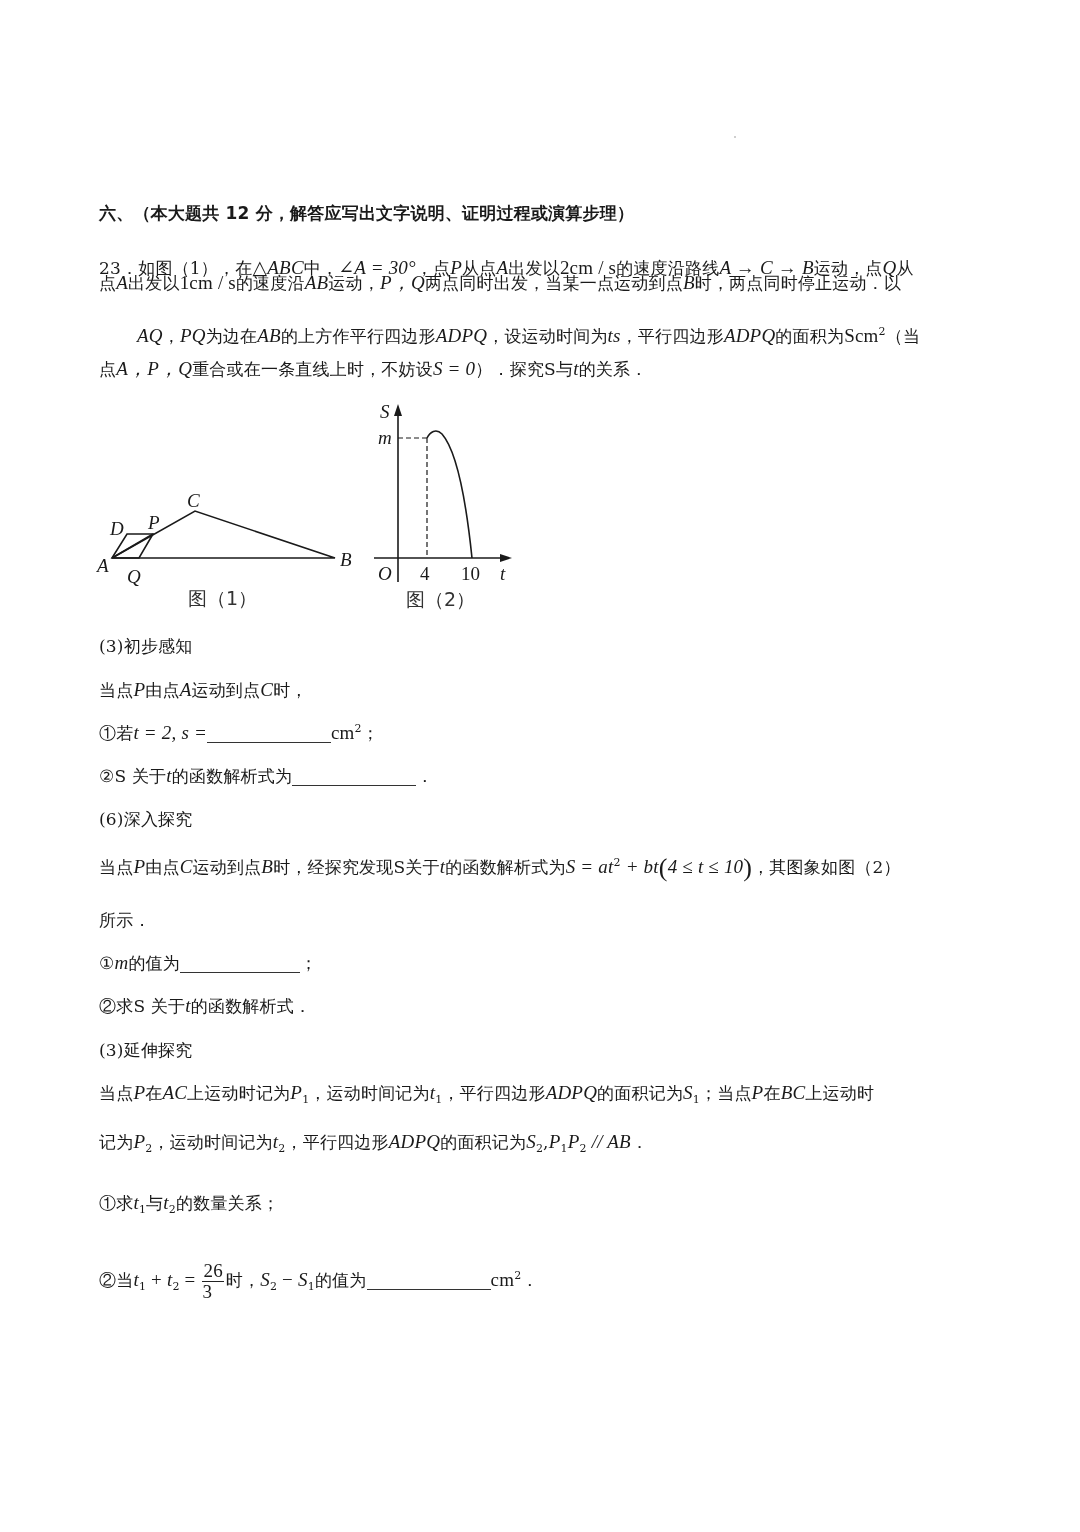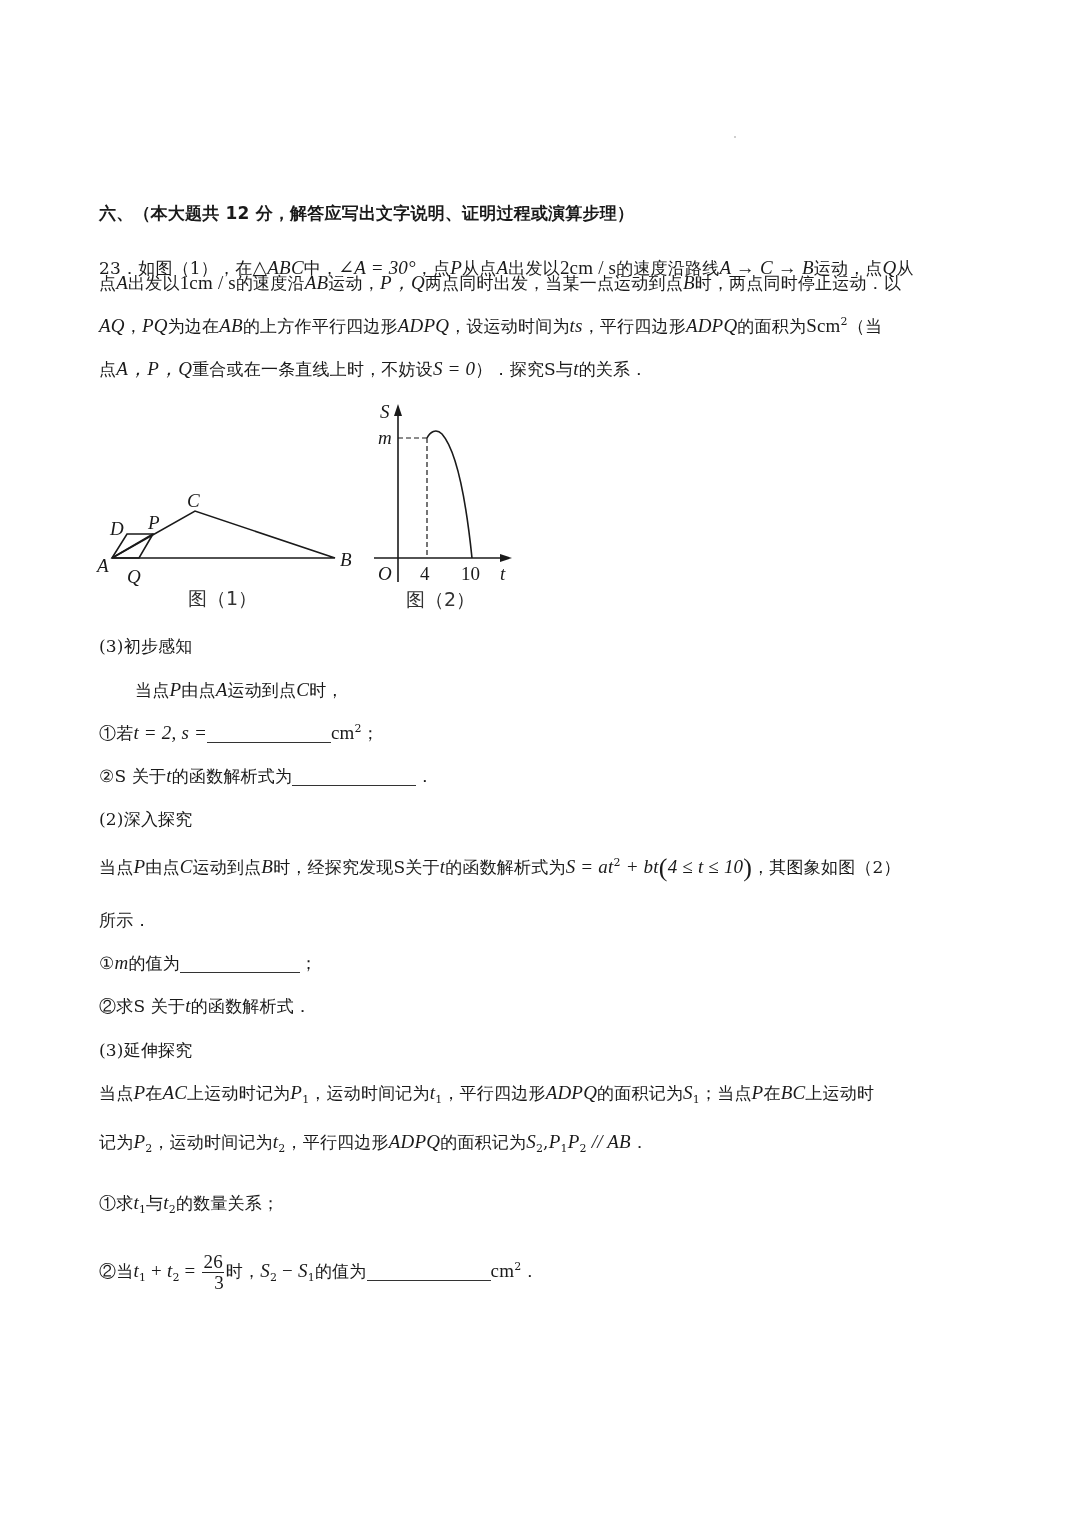--- a/index.html
+++ b/index.html
@@ -14,22 +14,22 @@
     }
     .line i, .m { font-family: "Liberation Serif", "DejaVu Serif", serif; font-style: italic; font-size: 19px; }
     .r { font-family: "Liberation Serif", "DejaVu Serif", serif; font-style: normal; font-size: 19px; }
     .heading { font-weight: bold; font-family: "DejaVu Sans", "Liberation Sans", sans-serif; font-size: 17px; margin-top: 16px; }
     sup { font-size: 11px; vertical-align: 7px; line-height: 0; }
     sub { font-size: 11px; vertical-align: -4px; line-height: 0; }
     .blank {
       display: inline-block; border-bottom: 1px solid #333; height: 18px; vertical-align: -4px;
     }
     .frac {
-      display: inline-block; vertical-align: middle; text-align: right;
-      font-family: "Liberation Serif", serif; font-size: 19px; line-height: 20px; margin: 4px 2px;
+      display: inline-block; vertical-align: middle; text-align: left;
+      font-family: "Liberation Serif", serif; font-size: 19px; line-height: 20px; margin: 13px 2px;
     }
     .frac .num { display: block; border-bottom: 1px solid #222; padding: 0 1px; }
     .frac .den { display: block; }
     .bigparen { font-size: 26px; font-family: "Liberation Serif", serif; vertical-align: -3px; }
     svg text { font-family: "Liberation Serif", "DejaVu Serif", serif; }
     .speck { position: absolute; left: 734px; top: 136px; width: 2px; height: 2px; background: #cfcfcf; }
   </style>
 </head>
 <body>
 
@@ -38,21 +38,21 @@
 <div class="line heading" style="top:186px;">六、（本大题共 12 分，解答应写出文字说明、证明过程或演算步理）</div>
 
 <div class="line" style="top:229px;margin-top:28px;">
   <span>23．</span><span>如图（1），在</span><i>△ABC</i><span>中，</span><i>∠A = 30°</i><span>，点</span><i>P</i><span>从点</span><i>A</i><span>出发以</span><span class="r">2cm / s</span><span>的速度沿路线</span><i>A → C → B</i><span>运动，点</span><i>Q</i><span>从</span>
 </div>
 
 <div class="line" style="top:272px;">
   <span>点</span><i>A</i><span>出发以</span><span class="r">1cm / s</span><span>的速度沿</span><i>AB</i><span>运动，</span><i>P，Q</i><span>两点同时出发，当某一点运动到点</span><i>B</i><span>时，两点同时停止运动．以</span>
 </div>
 
-<div class="line" style="top:315px;">
+<div class="line" style="top:325px;margin-left:38px;">
   <i>AQ</i><span>，</span><i>PQ</i><span>为边在</span><i>AB</i><span>的上方作平行四边形</span><i>ADPQ</i><span>，设运动时间为</span><i>ts</i><span>，平行四边形</span><i>ADPQ</i><span>的面积为</span><span class="r">Scm</span><sup>2</sup><span>（当</span>
 </div>
 
 <div class="line" style="top:358px;">
   <span>点</span><i>A，P，Q</i><span>重合或在一条直线上时，不妨设</span><i>S = 0</i><span>）．探究S与</span><i>t</i><span>的关系．</span>
 </div>
 
 <svg style="position:absolute; left:90px; top:480px;" width="280" height="135" viewBox="90 480 280 135">
   <g stroke="#1a1a1a" stroke-width="1.6" fill="none">
     <polyline points="112,558 335,558 195,511 112,558"></polyline>
@@ -87,31 +87,31 @@
     <text x="378" y="444" font-style="italic">m</text>
     <text x="378" y="580" font-style="italic">O</text>
     <text x="420" y="580">4</text>
     <text x="461" y="580">10</text>
     <text x="500" y="580" font-style="italic">t</text>
   </g>
   <text x="406" y="606" font-size="19" fill="#333" style="font-family:'DejaVu Sans',sans-serif;">图（2）</text>
 </svg>
 
 <div class="line" style="top:635px;">(3)初步感知</div>
-<div class="line" style="top:679px;margin-left:36px;">
+<div class="line" style="top:679px;">
   <span>当点</span><i>P</i><span>由点</span><i>A</i><span>运动到点</span><i>C</i><span>时，</span>
 </div>
 <div class="line" style="top:722px;">
   <span>①若</span><i>t = 2, s =</i><span class="blank" style="width:124px;"></span><span class="r">cm</span><sup>2</sup><span>；</span>
 </div>
 <div class="line" style="top:765px;">
   <span>②S 关于</span><i>t</i><span>的函数解析式为</span><span class="blank" style="width:124px;"></span><span>．</span>
 </div>
 
-<div class="line" style="top:808px;">(2)深入探究</div>
+<div class="line" style="top:808px;">(6)深入探究</div>
 <div class="line" style="top:856px;">
   <span>当点</span><i>P</i><span>由点</span><i>C</i><span>运动到点</span><i>B</i><span>时，经探究发现S关于</span><i>t</i><span>的函数解析式为</span><i>S = at</i><sup>2</sup><i> + bt</i><span class="bigparen">(</span><i>4 ≤ t ≤ 10</i><span class="bigparen">)</span><span>，其图象如图（2）</span>
 </div>
 <div class="line" style="top:909px;">所示．</div>
 <div class="line" style="top:952px;">
   <span>①</span><i>m</i><span>的值为</span><span class="blank" style="width:120px;"></span><span>；</span>
 </div>
 <div class="line" style="top:995px;">
   <span>②求S 关于</span><i>t</i><span>的函数解析式．</span>
 </div>

